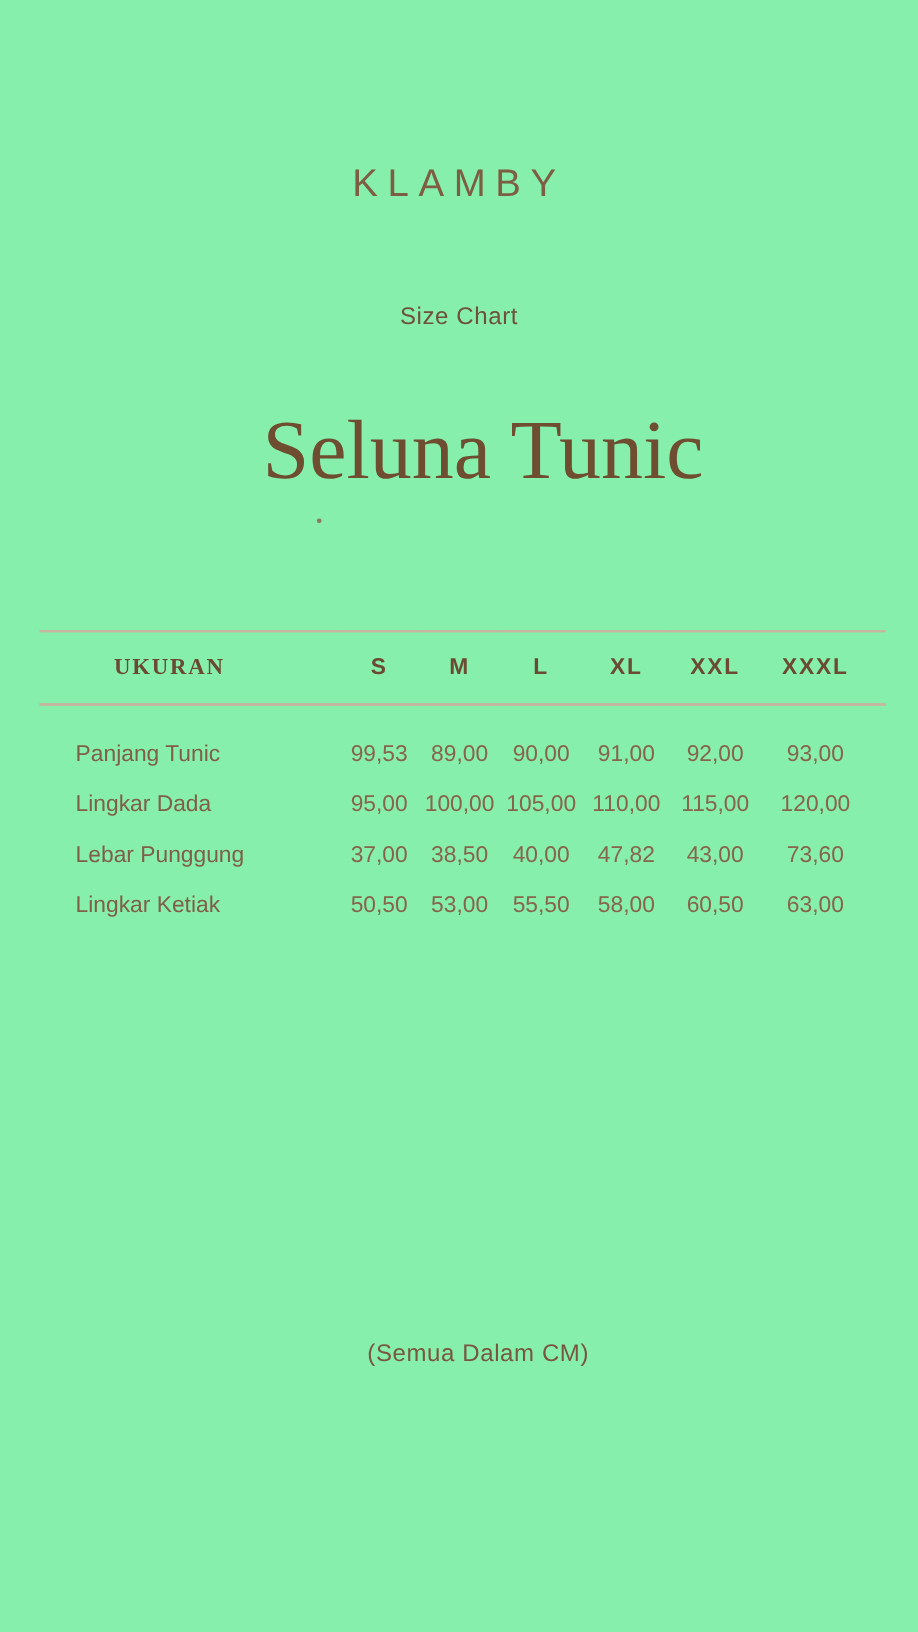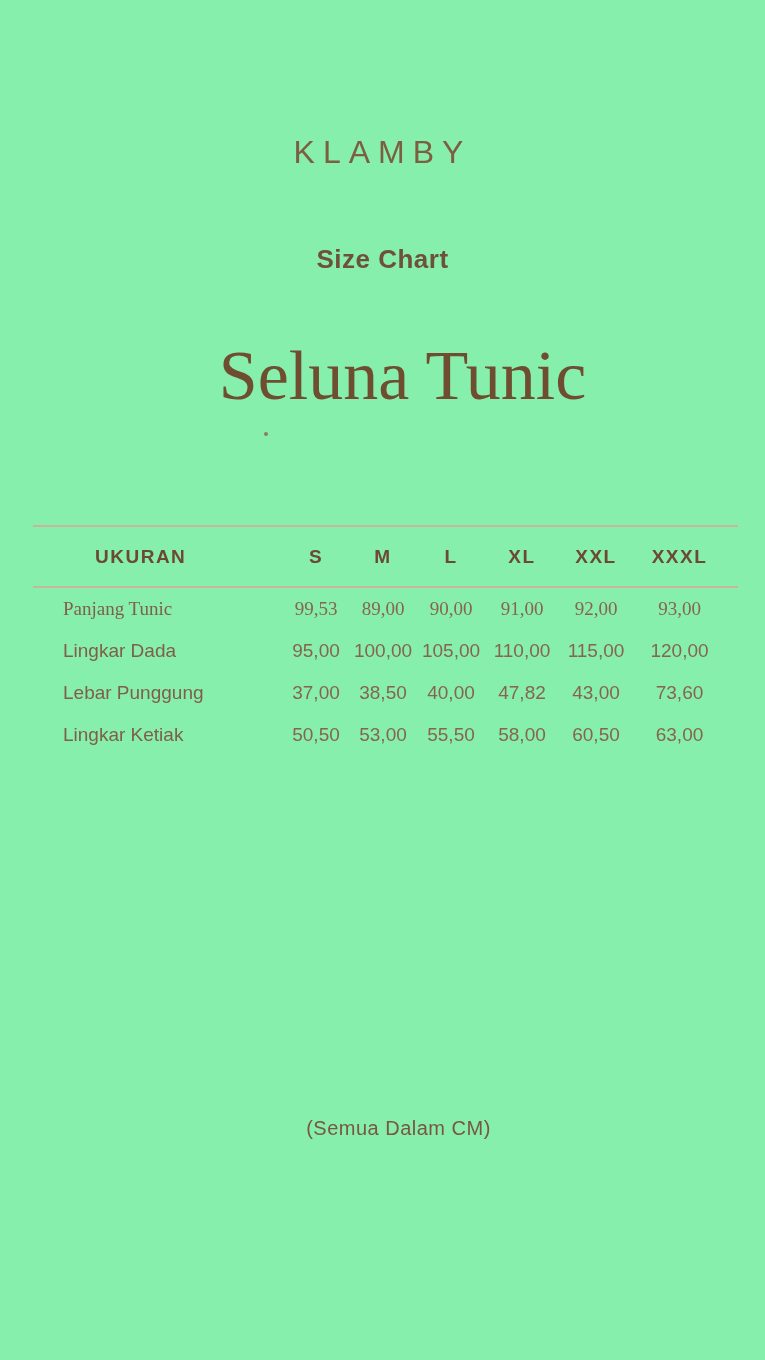--- a/index.html
+++ b/index.html
@@ -21,27 +21,27 @@
     left: 0;
     width: 100%;
     text-align: center;
     font-size: 32px;
     letter-spacing: 8px;
     font-weight: 400;
     color: #7d5e43;
   }
   .subtitle {
     position: absolute;
-    top: 244px;
+    top: 253px;
     left: 0;
     width: 100%;
     text-align: center;
-    font-size: 26px;
+    font-size: 20px;
     letter-spacing: 0.5px;
-    font-weight: 700;
+    font-weight: 400;
     color: #6e5139;
   }
   .title {
     position: absolute;
     top: 336px;
     left: 0;
     width: 100%;
     margin: 0;
     text-align: center;
     font-family: "Liberation Serif", serif;
@@ -75,32 +75,33 @@
     font-size: 19px;
     font-weight: 700;
     letter-spacing: 1.5px;
     text-align: center;
     vertical-align: middle;
     padding: 0;
   }
   table.chart thead th.label-col {
     text-align: left;
     padding-left: 62px;
+    font-family: Liberation Serif, serif;
   }
   table.chart tbody td {
     height: 42px;
     font-size: 19px;
     font-weight: 400;
     color: #86654b;
     text-align: center;
     vertical-align: middle;
     padding: 0;
   }
   table.chart tbody tr:first-child td {
-    font-family: Liberation Serif, serif;
+    padding-top: 20px;
   }
   table.chart tbody td.label-col {
     text-align: left;
     padding-left: 30px;
     color: #7f5f46;
   }
   table.chart td:last-child,
   table.chart th:last-child {
     padding-right: 12px;
   }

